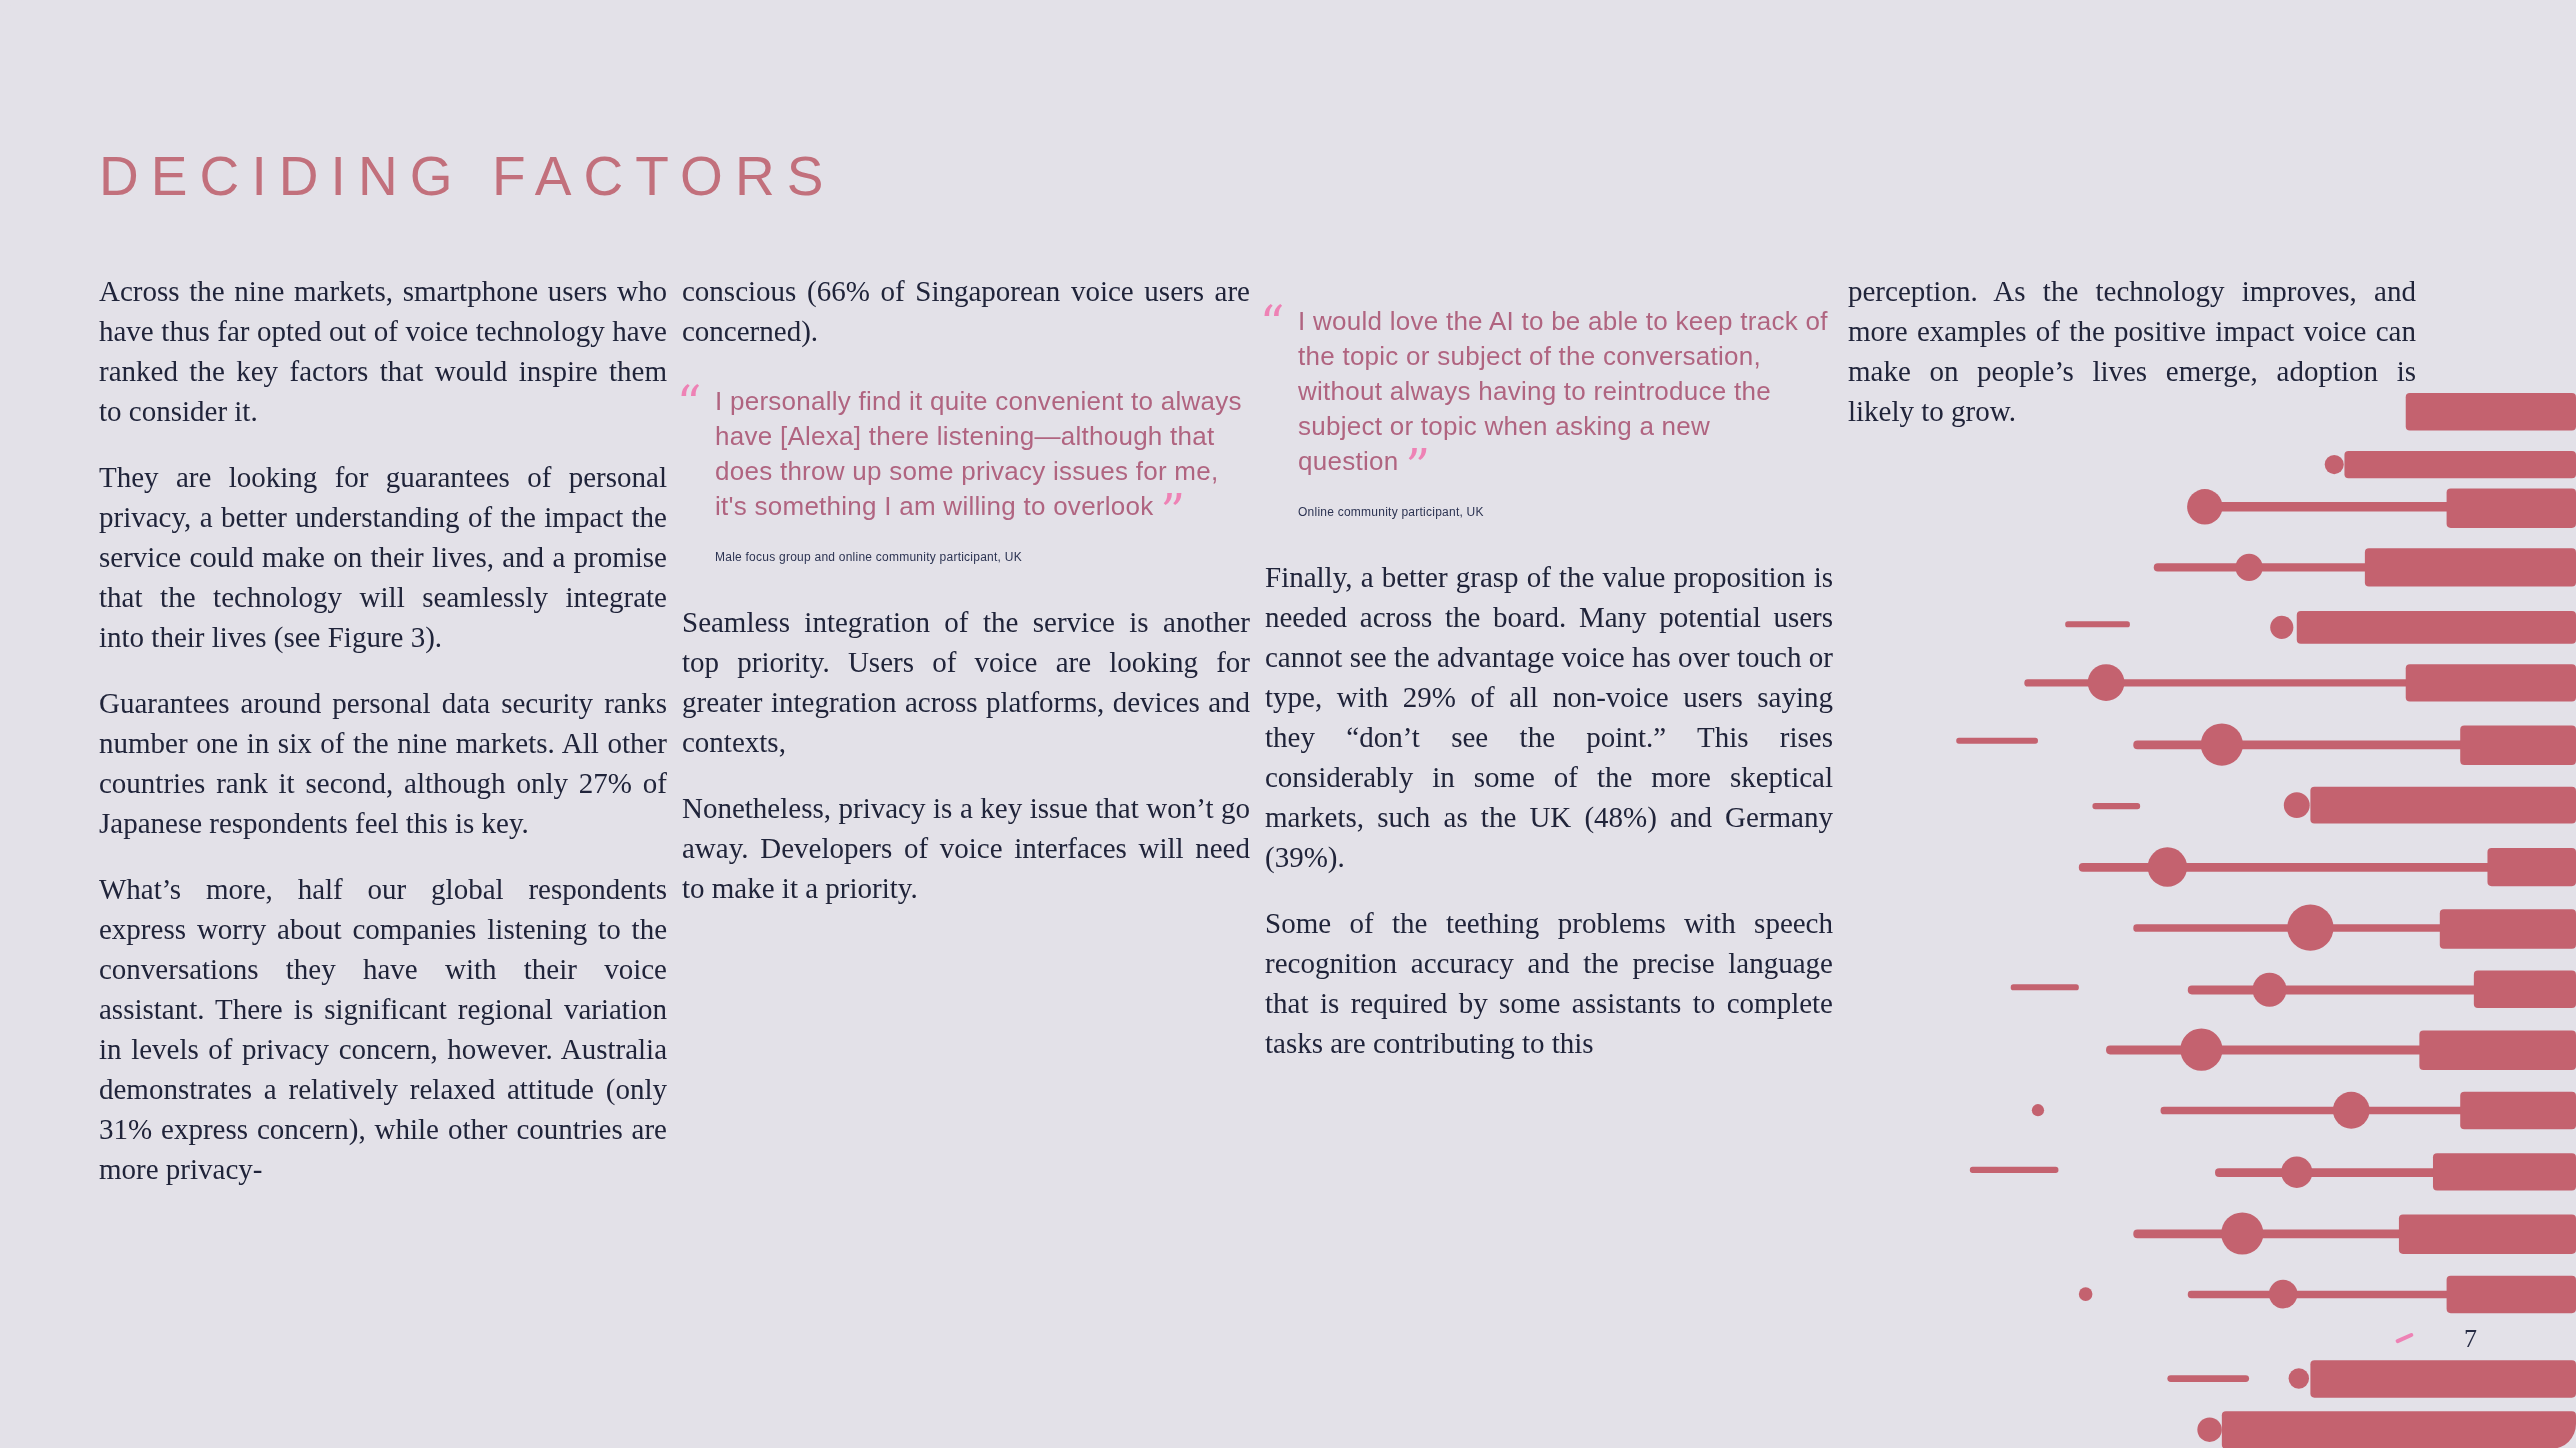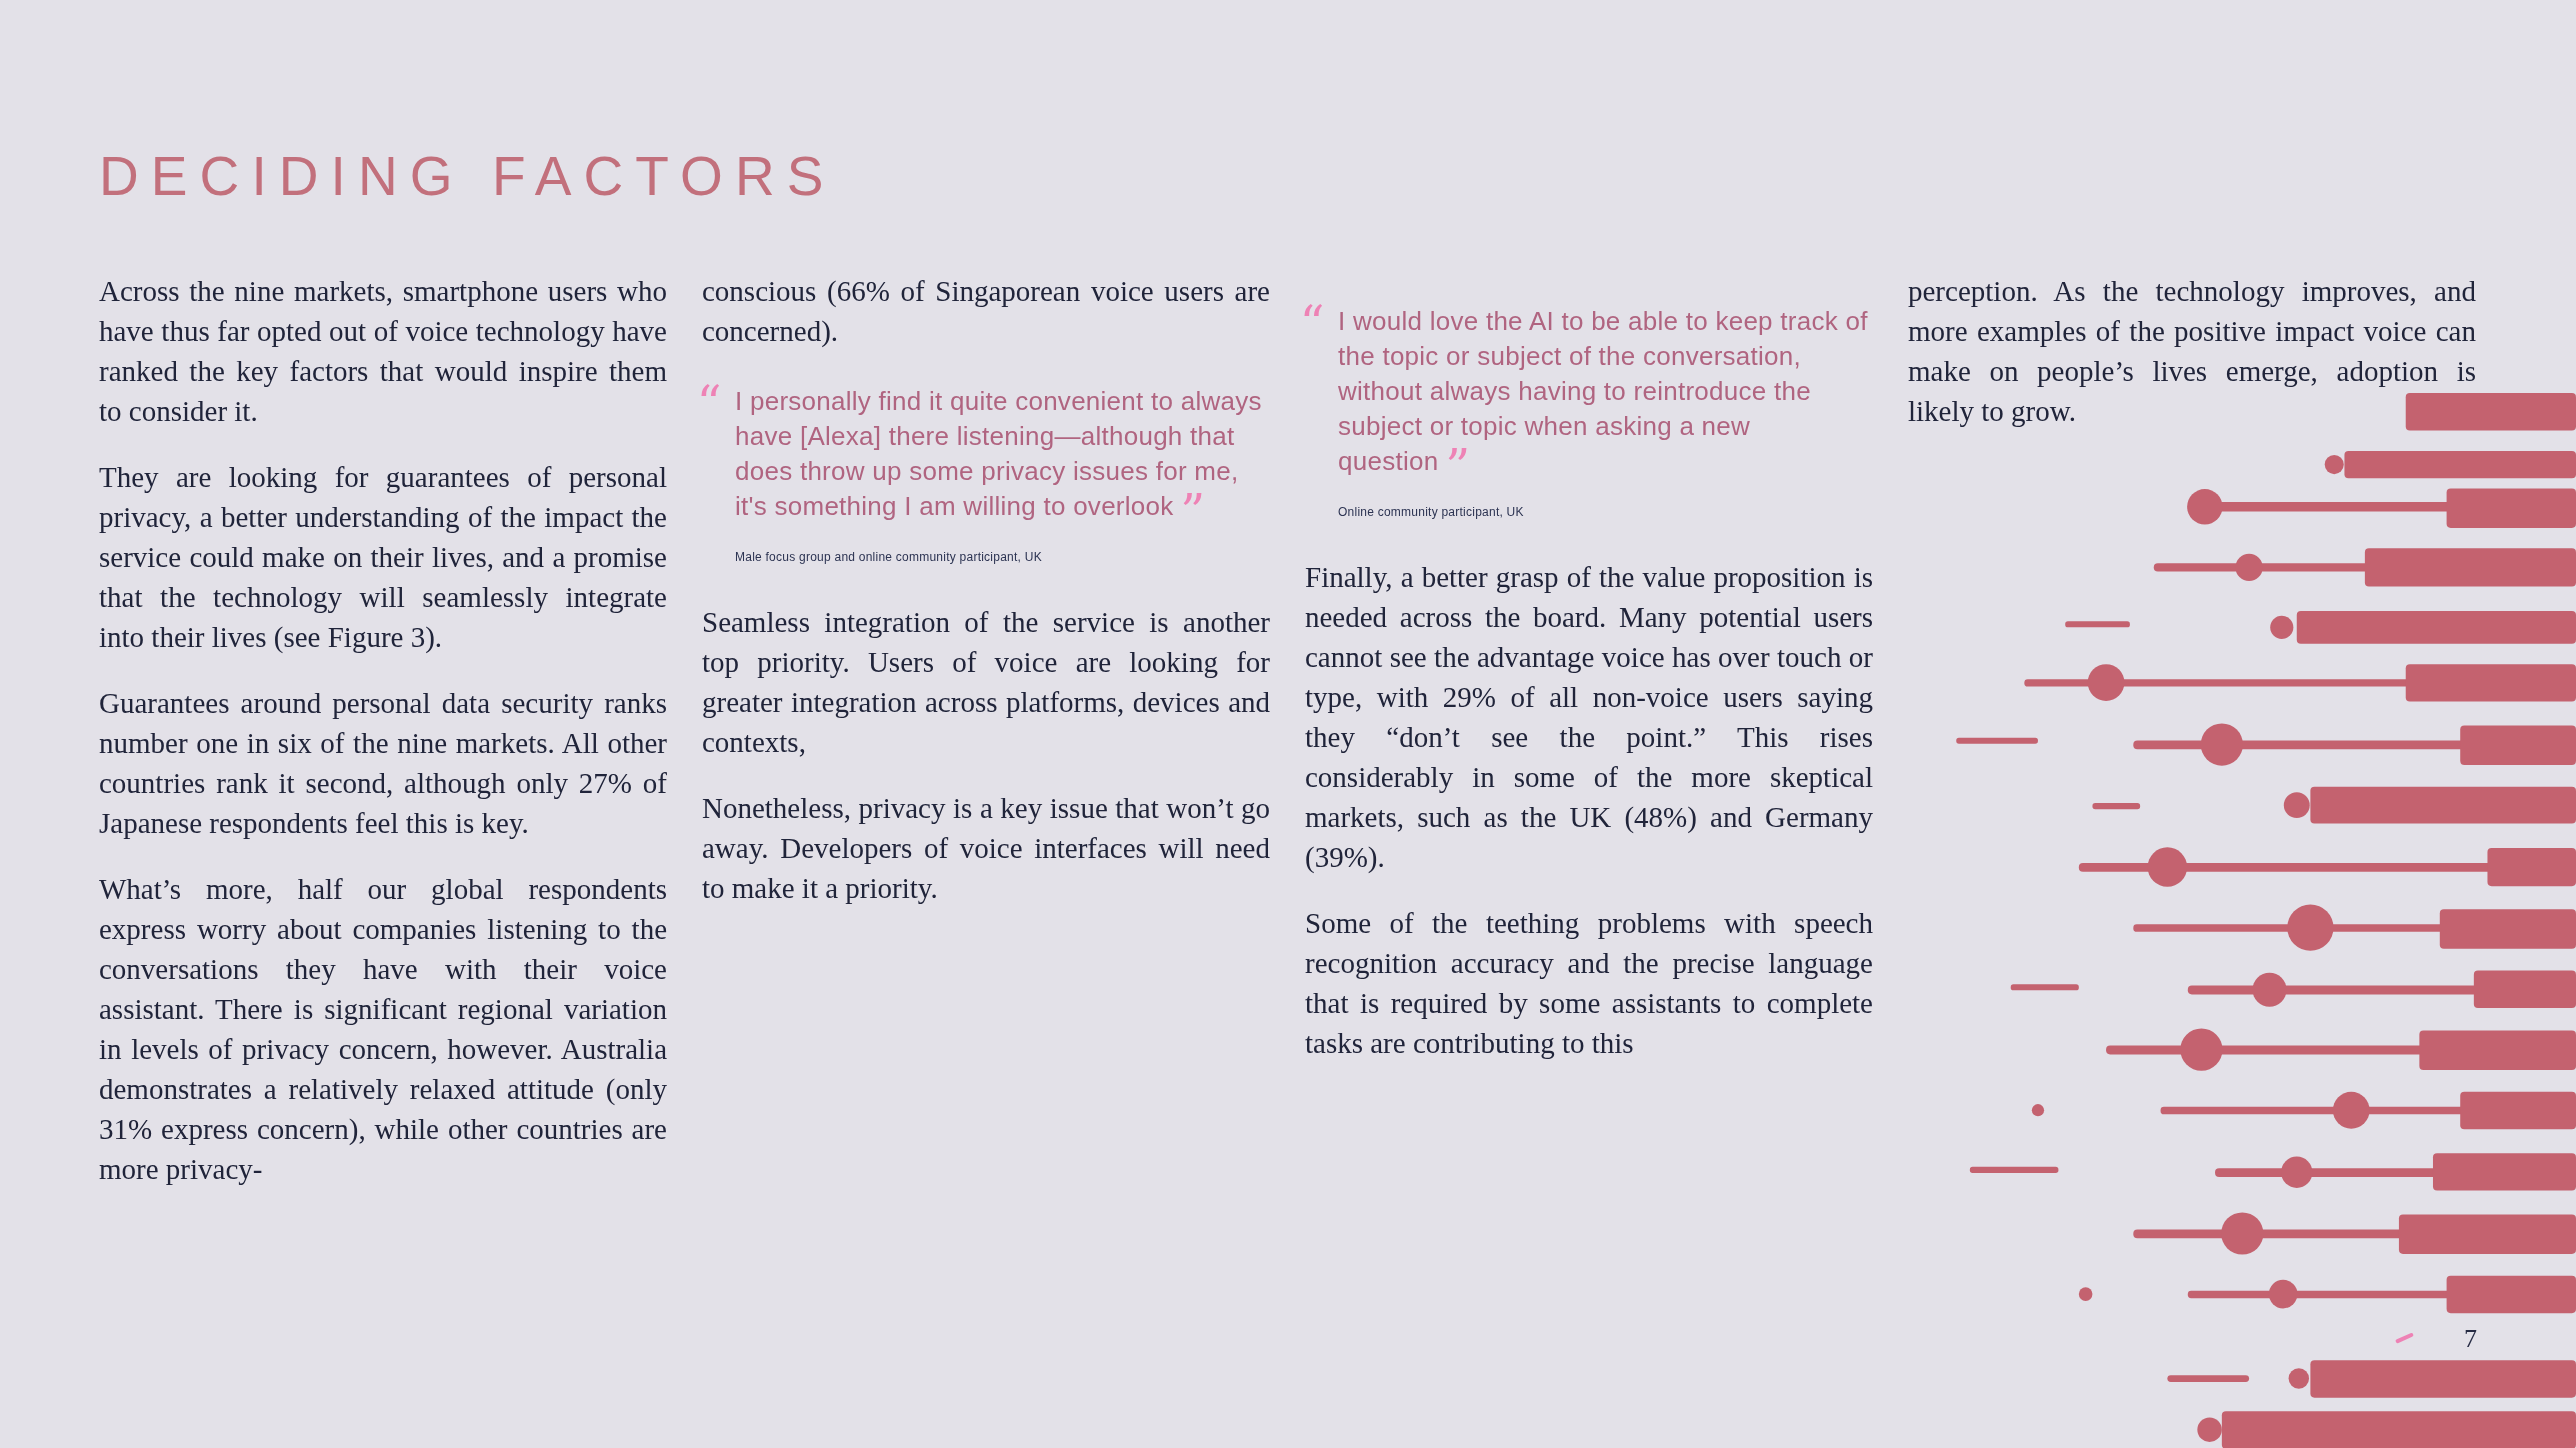--- a/index.html
+++ b/index.html
@@ -7,38 +7,39 @@
   body {
     background: var(--background, #e3e1e8);
     font-family: "Liberation Serif", serif;
   }
   .page {
     position: relative;
     width: 2576px;
     height: 1449px;
     overflow: hidden;
     background: var(--background, #e3e1e8);
+    border-radius: 25px;
   }
   .title {
     position: absolute;
     left: 99px;
     top: 144px;
     font-family: "Liberation Sans", sans-serif;
     font-weight: 300;
     font-size: 55px;
     letter-spacing: 0.22em;
     color: var(--title, #c2707c);
   }
   .columns {
     position: absolute;
     left: 99px;
     top: 271px;
     width: 2378px;
     display: flex;
-    gap: 35px;
+    gap: 15px;
     z-index: 2;
   }
   .col { width: 568px; flex: 0 0 568px; }
   .body {
     font-size: 29px;
     line-height: 40px;
     color: var(--body-text, #20243a);
     text-align: justify;
     margin-bottom: 26px;
   }

